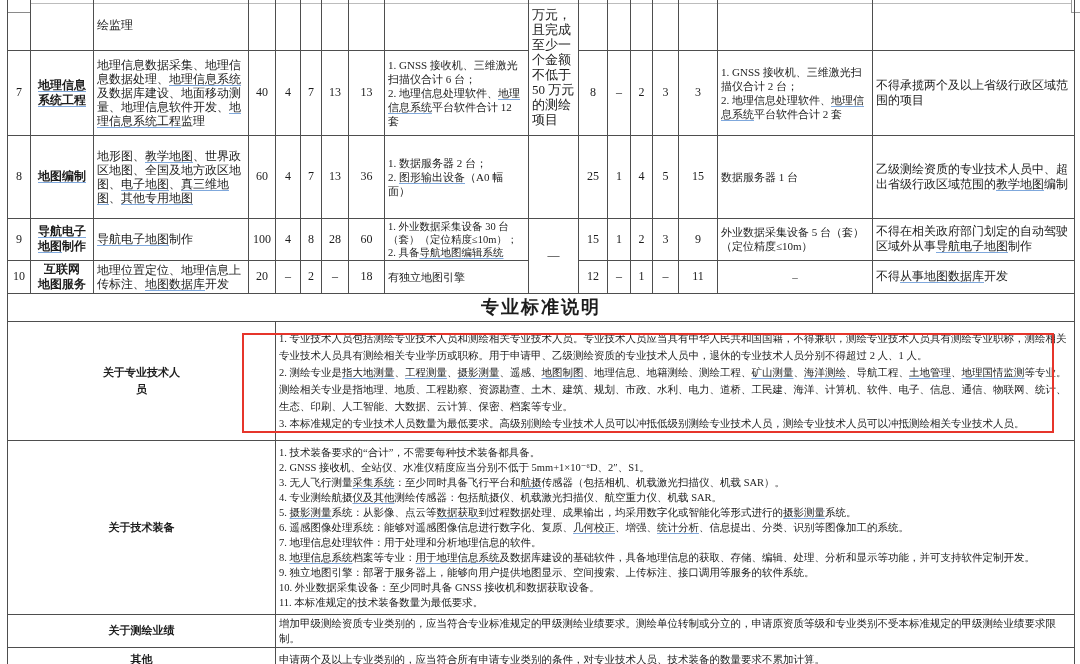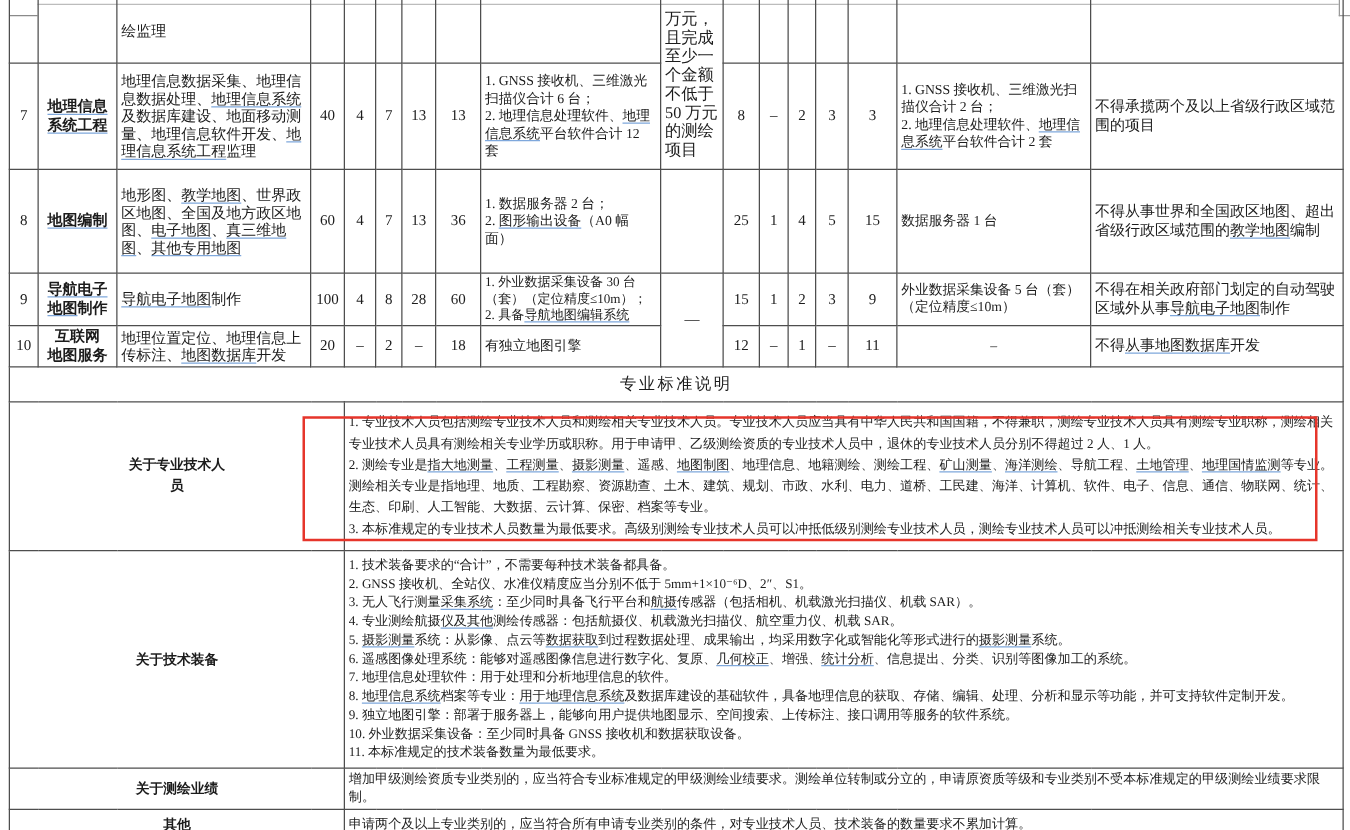--- a/index.html
+++ b/index.html
@@ -18,21 +18,21 @@
   td.num{text-align:center;padding:0;}
   td.nm{text-align:center;font-weight:bold;line-height:15px;margin-left:17px;}
   td.sc{line-height:14px;}
   td.eq{font-size:11px;line-height:14px;}
   td.eq9{font-size:10.5px;line-height:13px;padding:0 2px;}
   td.perf{font-size:13px;line-height:15px;vertical-align:top;padding-top:3px;}
   td.perfdash{text-align:center;}
   td.rm{line-height:15px;}
   td.carry{vertical-align:top;padding-top:3px;}
   td.eqc{text-align:center;}
-  td.title-cell{text-align:center;font-weight:normal;font-size:13px;letter-spacing:2px;}
+  td.title-cell{text-align:center;font-weight:bold;font-size:18px;letter-spacing:2px;}
   td.note-label{text-align:center;font-weight:bold;font-size:11px;}
   .lblwrap{display:inline-block;width:80px;line-height:17px;}
   td.note-content{font-size:10.5px;line-height:15px;padding:3px 6px;vertical-align:middle;}
   td.nc-people{line-height:17px;}
   .para{margin:0;}
   .u{text-decoration:underline;text-decoration-color:#7fa8dc;text-underline-offset:2px;}
 
   .watermark{position:absolute;left:394px;top:178px;font-size:30px;font-weight:bold;
              color:#F32BC8;letter-spacing:2px;white-space:nowrap;z-index:30;
              font-family:"Liberation Sans","DejaVu Sans",sans-serif;}
@@ -119,21 +119,21 @@
       <td class="num">13</td>
       <td class="num">36</td>
       <td class="eq"><span>1. 数据服务器 2 台；</span><br><span>2. </span><span class="u">图形输出设备</span><span>（A0 幅面）</span></td>
       <td class="e"></td>
       <td class="num">25</td>
       <td class="num">1</td>
       <td class="num">4</td>
       <td class="num">5</td>
       <td class="num">15</td>
       <td class="eq">数据服务器 1 台</td>
-      <td class="rm"><span>不得从事世界和全国政区地图、超出省级行政区域范围的</span><span class="u">教学地图</span><span>编制</span></td>
+      <td class="rm"><span>乙级测绘资质的专业技术人员中、超出省级行政区域范围的</span><span class="u">教学地图</span><span>编制</span></td>
     </tr>
 
     <tr style="height:40px">
       <td class="num">9</td>
       <td class="nm"><span class="u">导航电子</span><br><span class="u">地图</span><span>制作</span></td>
       <td class="sc"><span class="u">导航电子地图</span><span>制作</span></td>
       <td class="num">100</td>
       <td class="num">4</td>
       <td class="num">8</td>
       <td class="num">28</td>

